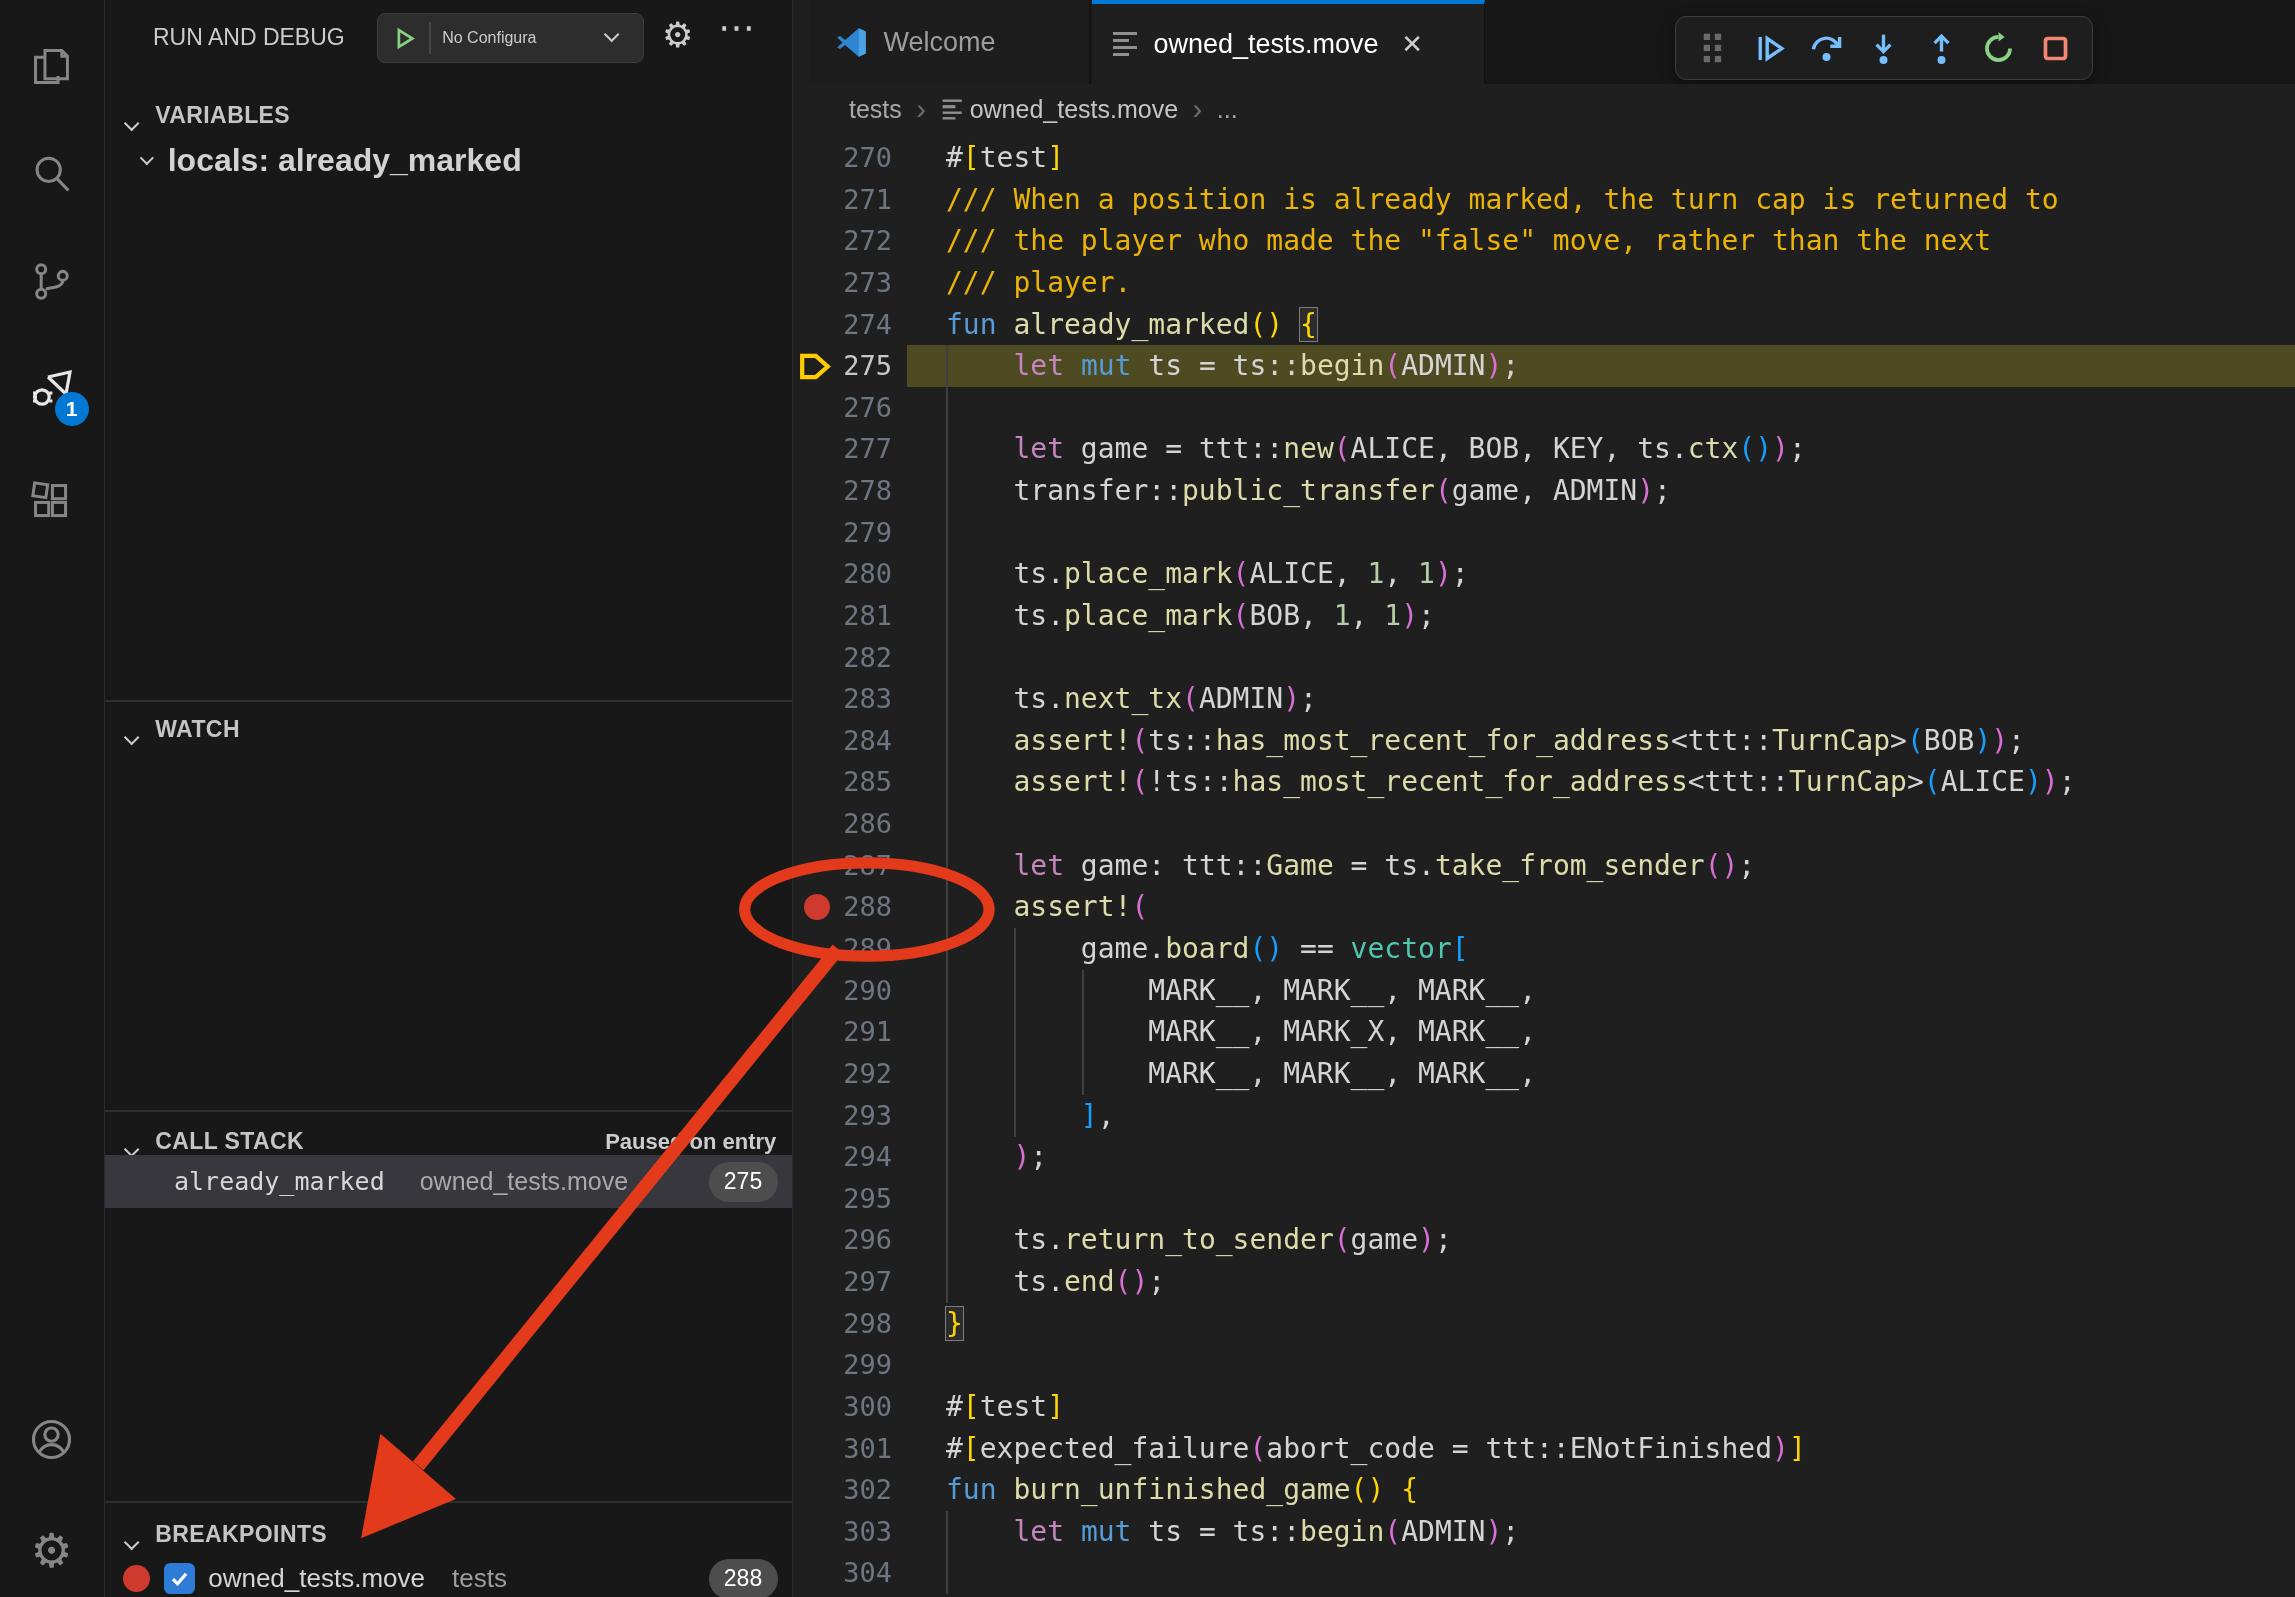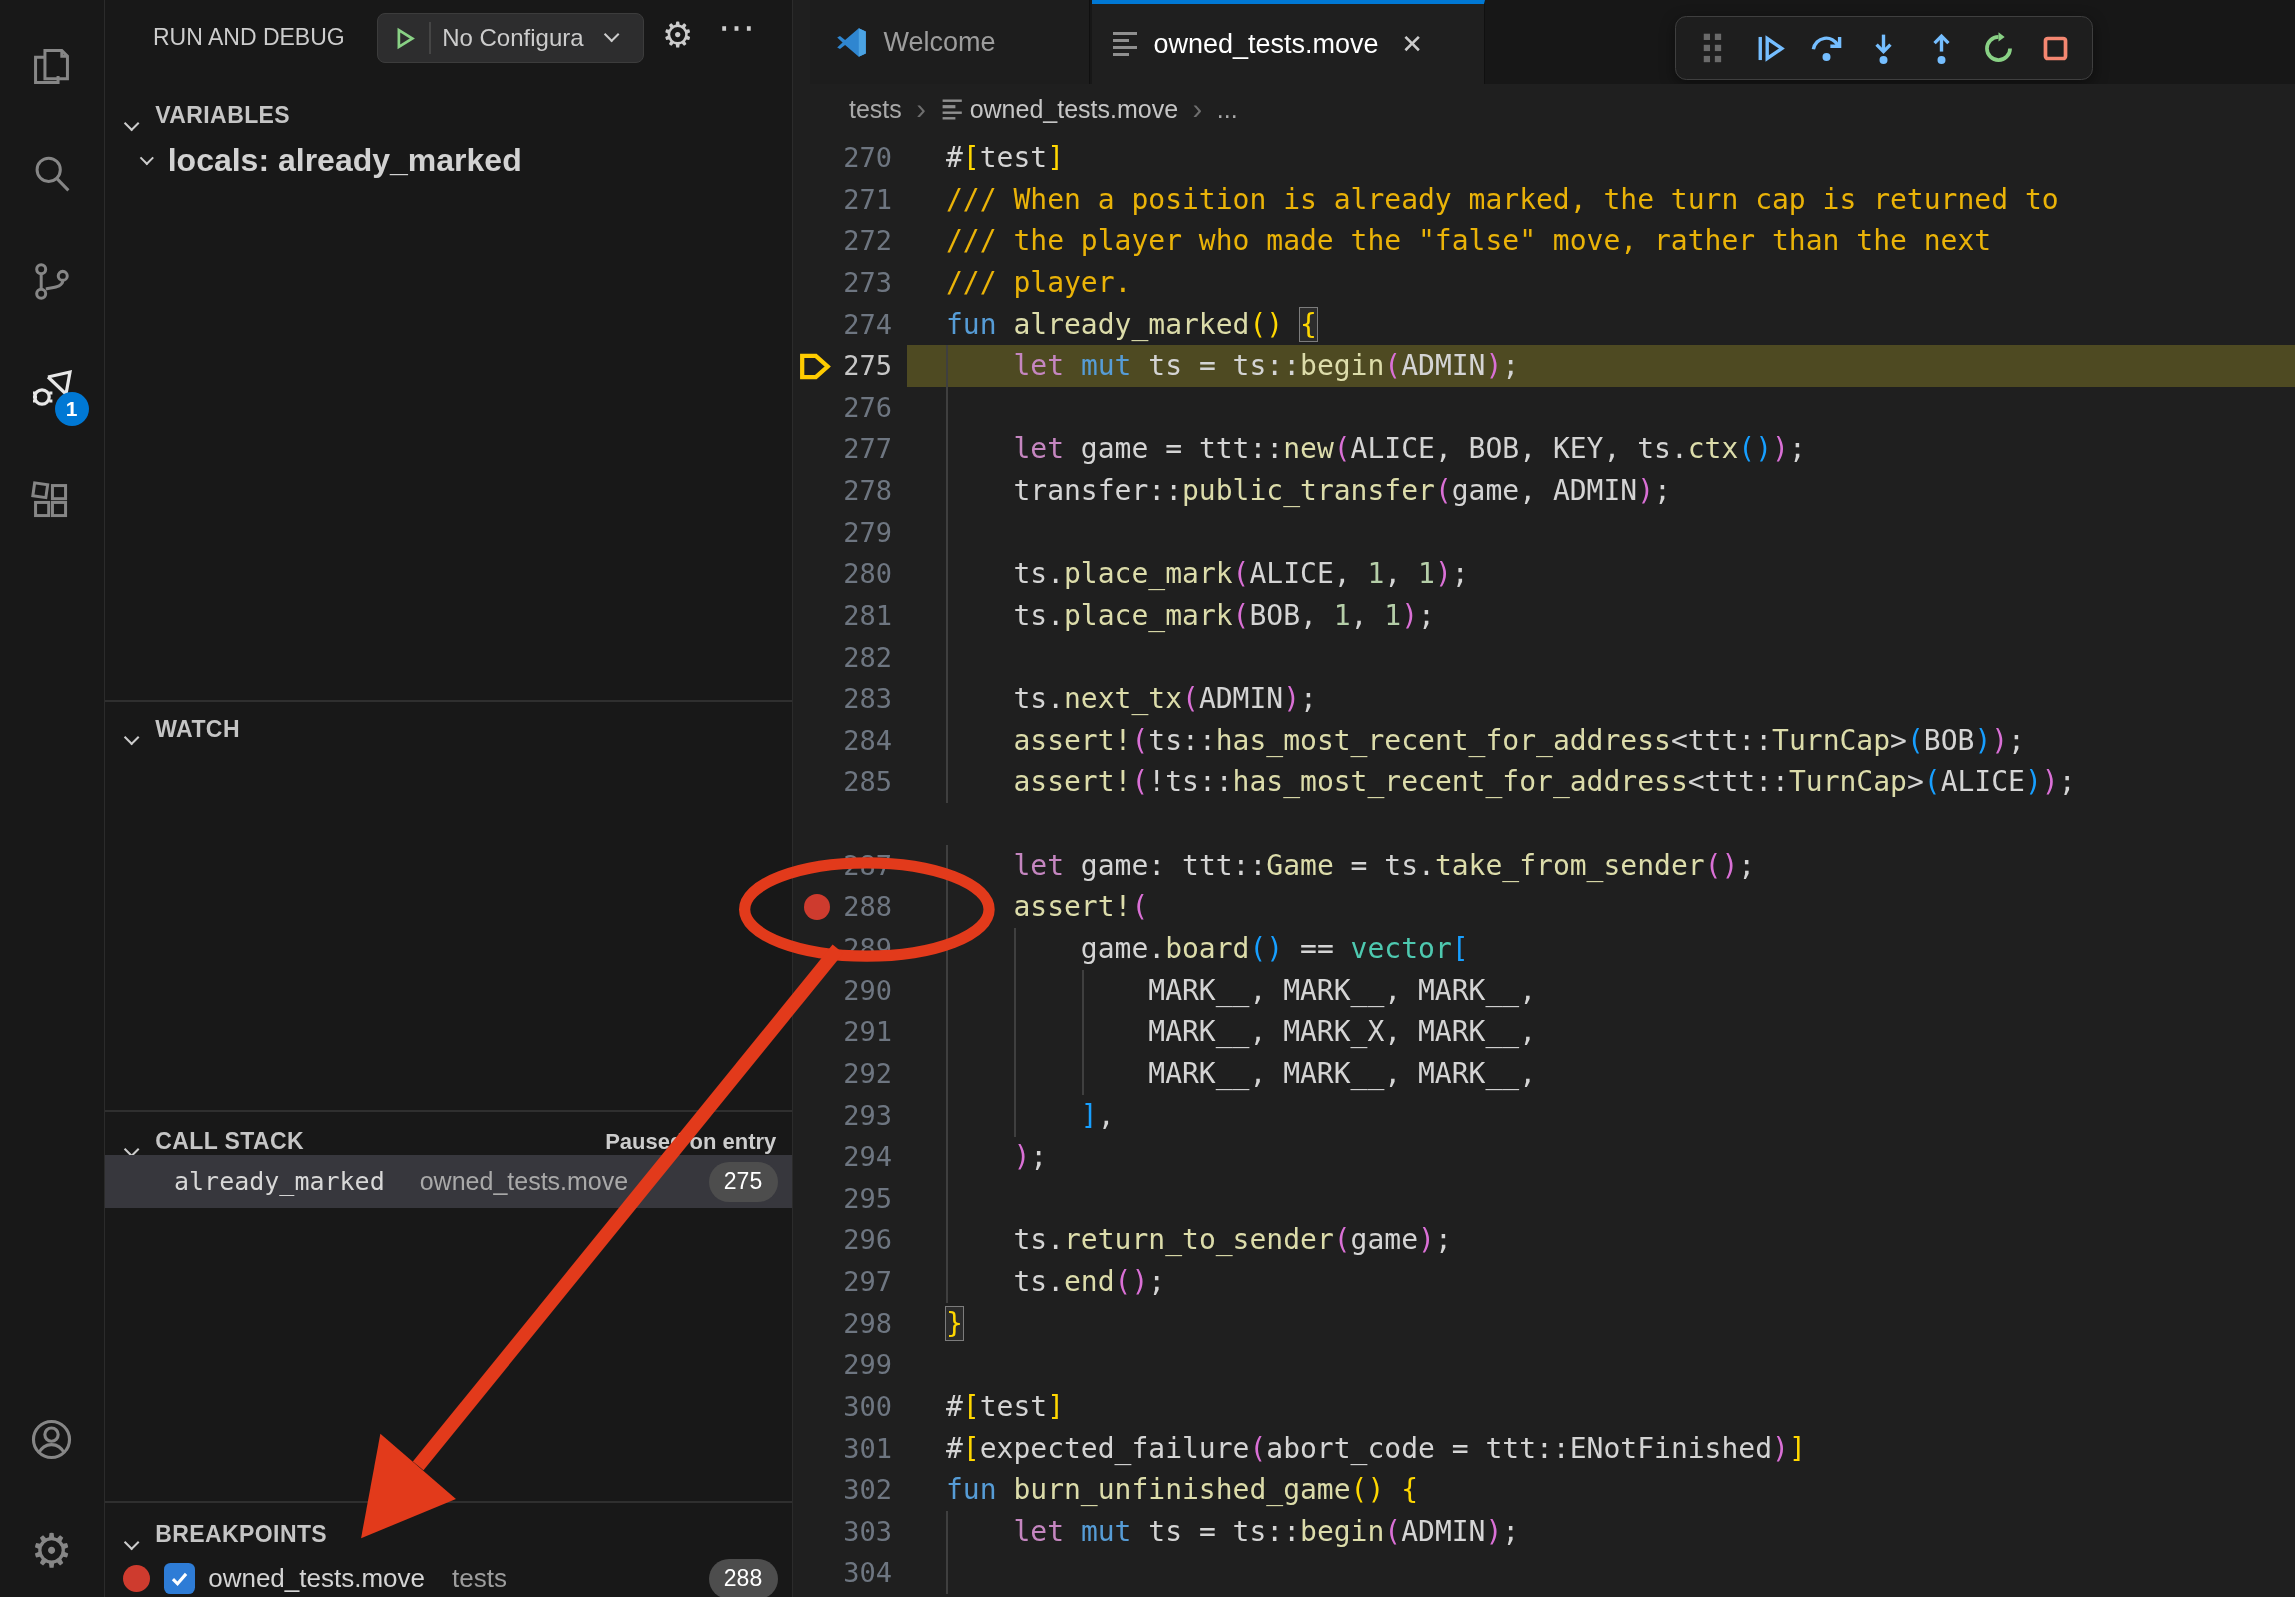--- a/index.html
+++ b/index.html
@@ -22,21 +22,21 @@
   #sidebar { position:absolute; left:105px; top:0; width:688px; height:1597px;
              background:#181818; border-right:1.6px solid #2b2b2b; color:#cccccc; }
   #sb-header { position:absolute; left:0; top:0; width:100%; height:77px; }
   #sb-title { position:absolute; left:48px; top:24px; font-size:23px; color:#cccccc; }
   #config-dd { position:absolute; left:272px; top:13px; width:267px; height:50px;
                background:#2d2d2e; border:0.8px solid #3c3c3c; border-radius:8px;
                display:flex; align-items:center; }
   #config-dd .play { margin-left:13px; }
   #config-dd .dd-sep { width:1.6px; height:32px; background:#454545; margin-left:11.3px; }
   #config-dd .dd-label { margin-left:11.3px; width:169px; overflow:hidden; white-space:nowrap;
-               font-size:24px; color:#cccccc; }
+               font-size:16px; color:#cccccc; }
   .chev { display:inline-block; width:11.3px; height:11.3px; border-right:2.4px solid #cccccc;
           border-bottom:2.4px solid #cccccc; transform:rotate(45deg); }
   #sb-gear { position:absolute; left:557px; top:14.5px; font-size:35px; color:#cccccc; }
   #sb-more { position:absolute; left:613px; top:6.4px; font-size:37px; color:#cccccc; letter-spacing:3.2px;}
 
   .sec-sep { position:absolute; left:0; width:100%; height:1.6px; background:#2f2f2f; }
   .sec-hdr { position:absolute; left:2px; width:100%; height:42px; display:flex; align-items:flex-end; }
   .sec-hdr .chev { margin-left:19.3px; margin-right:17.7px; border-color:#cccccc; }
   .sec-hdr .sec-label { font-size:23px; font-weight:700; color:#c5c5c5; letter-spacing:0.4px; }
   .sec-status { position:absolute; right:17.7px; font-size:22px; font-weight:600; color:#cccccc; }
@@ -373,20 +373,24 @@
         <div class="ct"><i class="ig" style="left: 0px;"></i><span class="t-fg">    ts.</span><span class="t-fn">next_tx</span><span class="t-b2">(</span><span class="t-fg">ADMIN</span><span class="t-b2">)</span><span class="t-fg">;</span></div>
       </div>
       <div class="cl" style="top: 583px;">
         <div class="ln">284</div>
         <div class="ct"><i class="ig" style="left: 0px;"></i><span class="t-fg">    </span><span class="t-fn">assert!</span><span class="t-b2">(</span><span class="t-fg">ts::</span><span class="t-fn">has_most_recent_for_address</span><span class="t-fg">&lt;ttt::</span><span class="t-fn">TurnCap</span><span class="t-fg">&gt;</span><span class="t-b3">(</span><span class="t-fg">BOB</span><span class="t-b3">)</span><span class="t-b2">)</span><span class="t-fg">;</span></div>
       </div>
       <div class="cl" style="top: 624px;">
         <div class="ln">285</div>
         <div class="ct"><i class="ig" style="left: 0px;"></i><span class="t-fg">    </span><span class="t-fn">assert!</span><span class="t-b2">(</span><span class="t-fg">!ts::</span><span class="t-fn">has_most_recent_for_address</span><span class="t-fg">&lt;ttt::</span><span class="t-fn">TurnCap</span><span class="t-fg">&gt;</span><span class="t-b3">(</span><span class="t-fg">ALICE</span><span class="t-b3">)</span><span class="t-b2">)</span><span class="t-fg">;</span></div>
       </div>
+      <div class="cl" style="top: 666px;">
+        <div class="ln">286</div>
+        <div class="ct"><i class="ig" style="left: 0px;"></i></div>
+      </div>
       <div class="cl" style="top: 708px;">
         <div class="ln">287</div>
         <div class="ct"><i class="ig" style="left: 0px;"></i><span class="t-fg">    </span><span class="t-ctl">let</span><span class="t-fg"> game: ttt::</span><span class="t-fn">Game</span><span class="t-fg"> = ts.</span><span class="t-fn">take_from_sender</span><span class="t-b2">(</span><span class="t-b2">)</span><span class="t-fg">;</span></div>
       </div>
       <div class="cl" style="top: 749px;">
         <div class="bp-g" style="background: rgb(206, 59, 46);"></div>
         <div class="ln">288</div>
         <div class="ct"><i class="ig" style="left: 0px;"></i><span class="t-fg">    </span><span class="t-fn">assert!</span><span class="t-b2">(</span></div>
       </div>
       <div class="cl" style="top: 791px;">

